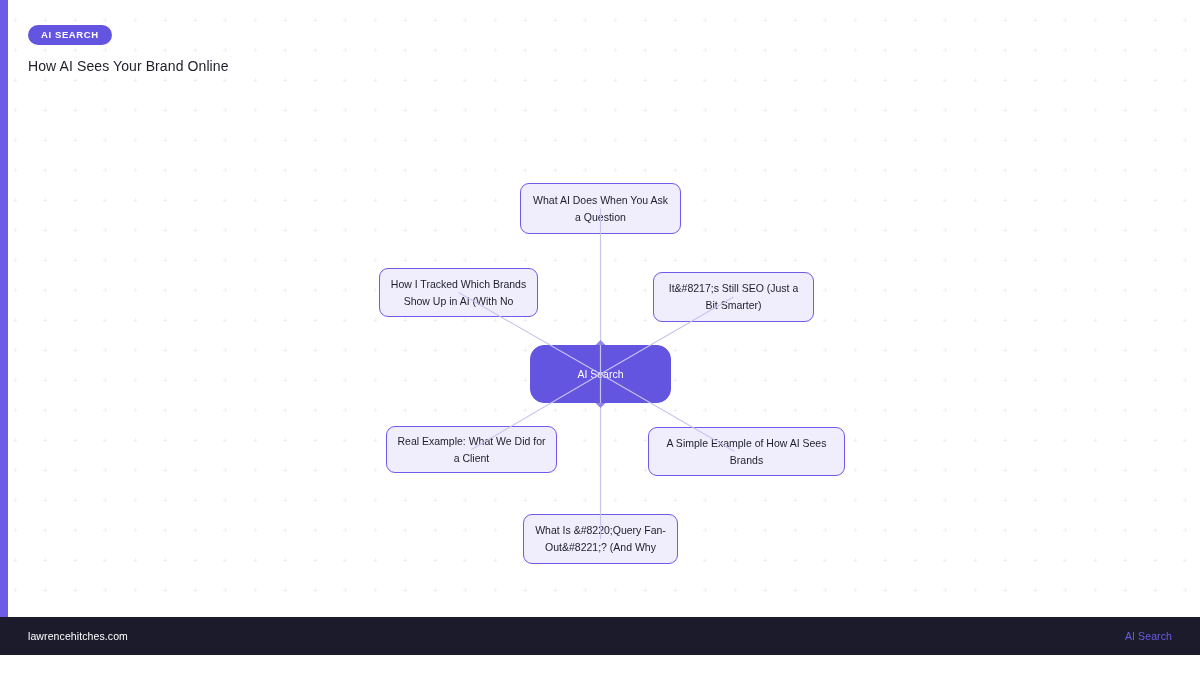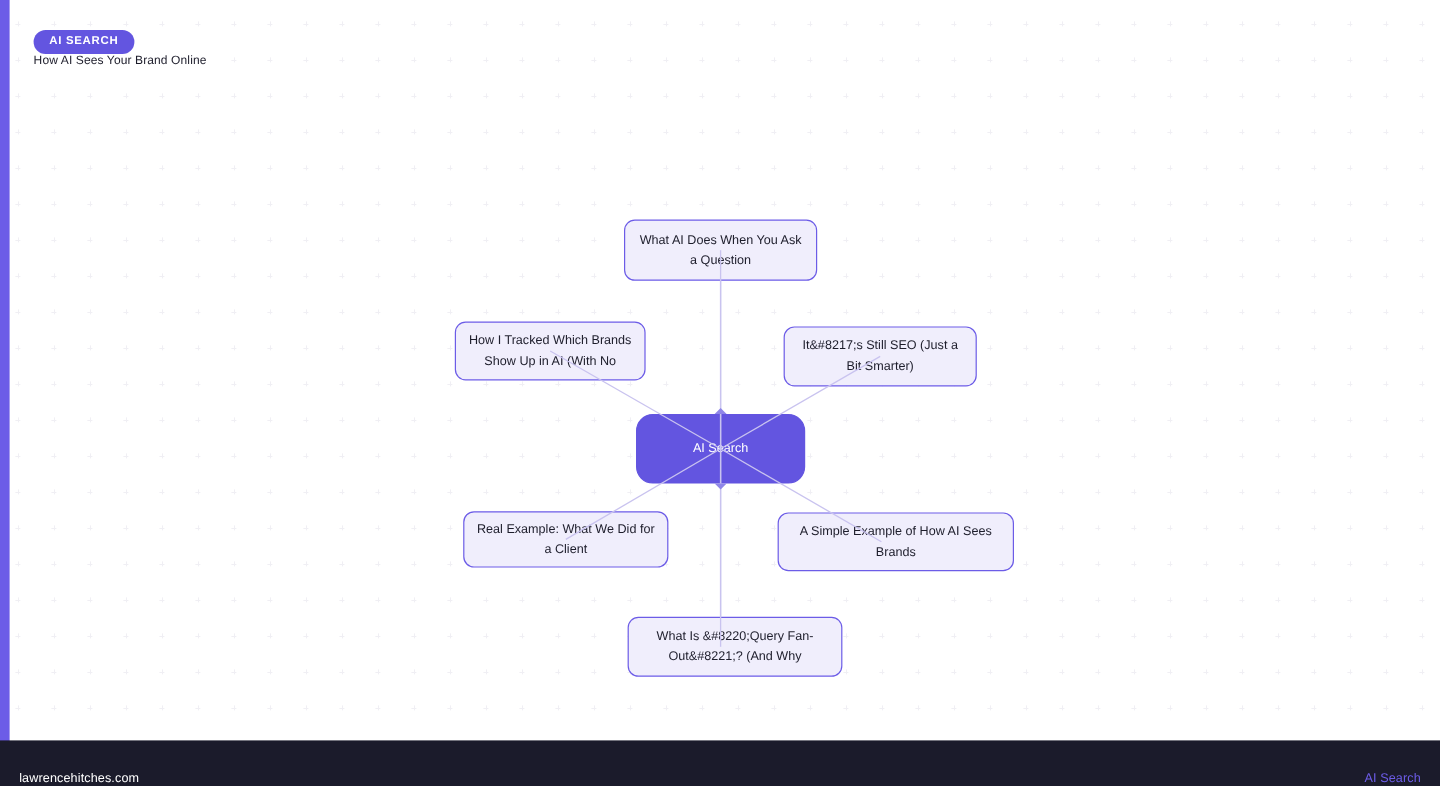--- a/index.html
+++ b/index.html
@@ -74,21 +74,22 @@
     background: #6355e0;
     color: #ffffff;
     font-size: 9.5px;
     font-weight: bold;
     letter-spacing: 0.6px;
     padding: 5px 13px 5px 13px;
     border-radius: 20px;
     line-height: 1;
   }
   #page-title {
-    font-size: 10px;
+    margin-top: 13px;
+    font-size: 14px;
     color: #1d1d2b;
     font-weight: 400;
     letter-spacing: 0.1px;
   }
 
   
   #edges {
     position: absolute;
     left: 0;
     top: 0;
@@ -144,24 +145,24 @@
 
   
   #footer {
     position: absolute;
     left: 0;
     top: 617px;
     width: 1200px;
     height: 38px;
     background: #1b1b2b;
     display: flex;
-    align-items: flex-end;
+    align-items: center;
     justify-content: space-between;
     box-sizing: border-box;
-    padding: 0 16px;
+    padding: 0 28px;
     z-index: 7;
   }
   #footer-left {
     color: #ffffff;
     font-size: 10.5px;
     letter-spacing: 0.1px;
   }
   #footer-right {
     color: #6c5ce7;
     font-size: 10.5px;
@@ -192,21 +193,21 @@
       </div>
       <div class="node node-branch" style="left: 653px; top: 272px; width: 161px; height: 50px; justify-content: center;">
         <span class="node-label">It&amp;#8217;s Still SEO (Just a Bit Smarter)</span>
       </div>
       <div class="node node-branch" style="left: 386px; top: 426px; width: 171px; height: 47px;">
         <span class="node-label">Real Example: What We Did for a Client</span>
       </div>
       <div class="node node-branch" style="left: 648px; top: 427px; width: 197px; height: 49px;">
         <span class="node-label">A Simple Example of How AI Sees Brands</span>
       </div>
-      <div class="node node-branch" style="left: 523px; top: 514px; width: 179px; height: 50px;">
+      <div class="node node-branch" style="left: 523px; top: 514px; width: 155px; height: 50px;">
         <span class="node-label">What Is &amp;#8220;Query Fan-Out&amp;#8221;? (And Why</span>
       </div>
       <div class="node node-root" style="left: 530px; top: 345px; width: 141px; height: 58px;">
         <span class="node-label">AI Search</span>
       </div>
     </div>
 
   <svg id="edges-over" viewBox="0 0 1200 637">
     <g id="edge-over-group" stroke="#c9c3ef" stroke-width="1.1" fill="none">
         <line x1="600.5" y1="374" x2="600.5" y2="208.5"></line>

